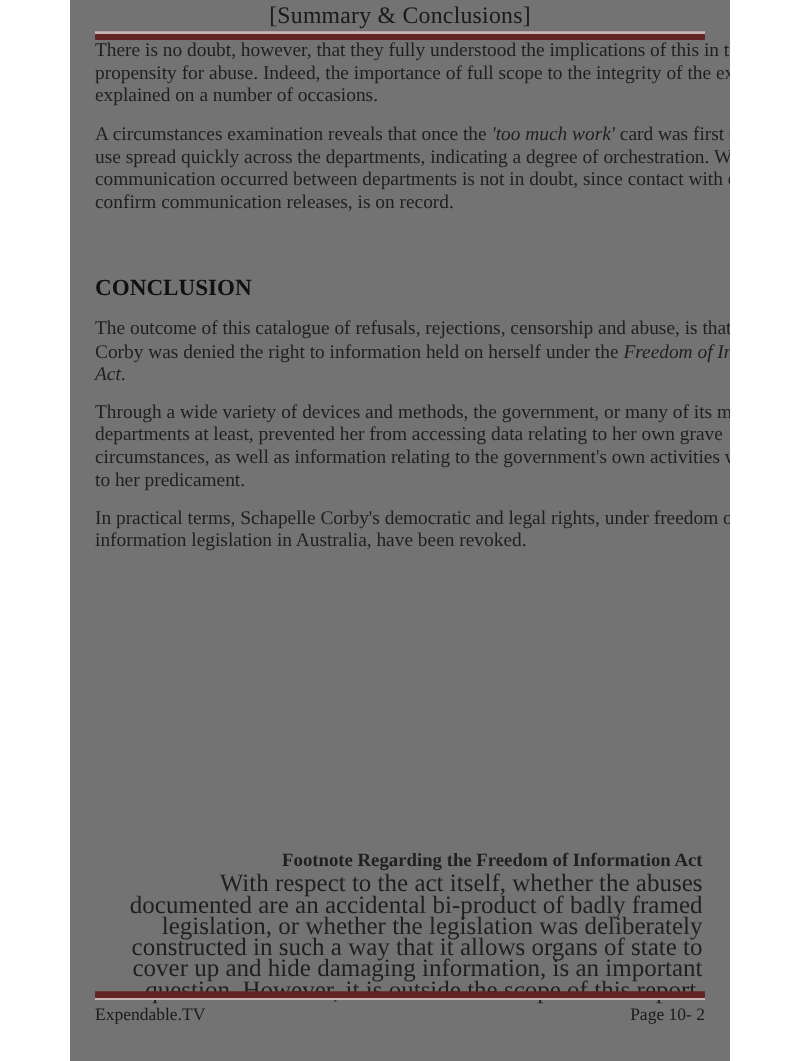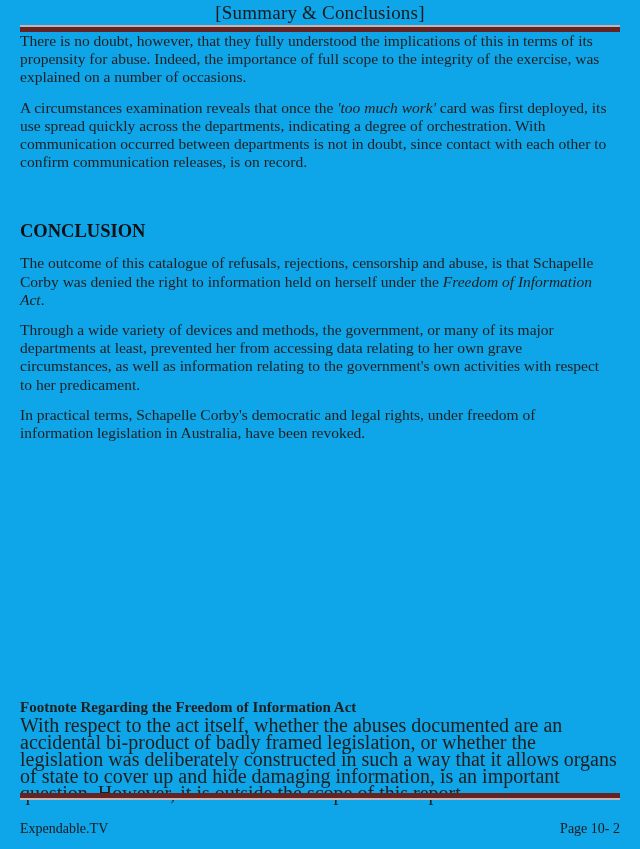--- a/index.html
+++ b/index.html
@@ -2,24 +2,24 @@
 <html><head>
 <meta charset="utf-8">
 <style>
   html, body {
     margin: 0;
     padding: 0;
     background: #ffffff;
   }
   .page {
     position: relative;
-    width: 640px;
+    width: 528px;
     height: 849px;
     margin: 0 auto;
-    background: #0ea5e9;
+    background: #737373;
     box-sizing: border-box;
     padding: 0 20px;
     overflow: hidden;
     font-family: "Liberation Serif", "DejaVu Serif", serif;
     color: var(--text, #1f1f1f);
   }
   .header-title {
     padding-top: 2px;
     text-align: center;
     font-size: 19px;
@@ -54,42 +54,43 @@
     margin: 49px 0 12px 0;
     font-size: 18.5px;
     line-height: 22px;
     font-weight: bold;
     color: #111111;
   }
   .footnote {
     position: absolute;
     left: 20px;
     right: 22px;
-    top: 699px;
+    top: 681px;
+    text-align: right;
   }
   .footnote-heading {
     font-weight: bold;
     font-size: 15px;
     line-height: 17px;
     margin-bottom: 1px;
   }
   .footnote-text {
     font-size: 20px;
     line-height: 17px;
   }
   .page-footer {
     position: absolute;
     left: 20px;
     right: 20px;
     top: 793px;
   }
   .footer-row {
     display: flex;
     justify-content: space-between;
-    margin-top: 20px;
+    margin-top: 4px;
     font-size: 14px;
     line-height: 17px;
     color: #1a1a1a;
   }
 </style>
 </head>
 <body>
 
 <div class="page" style="--rule_dark: #632423; --rule_light: #c9b4b4; --text: #1f1f1f;">
 

